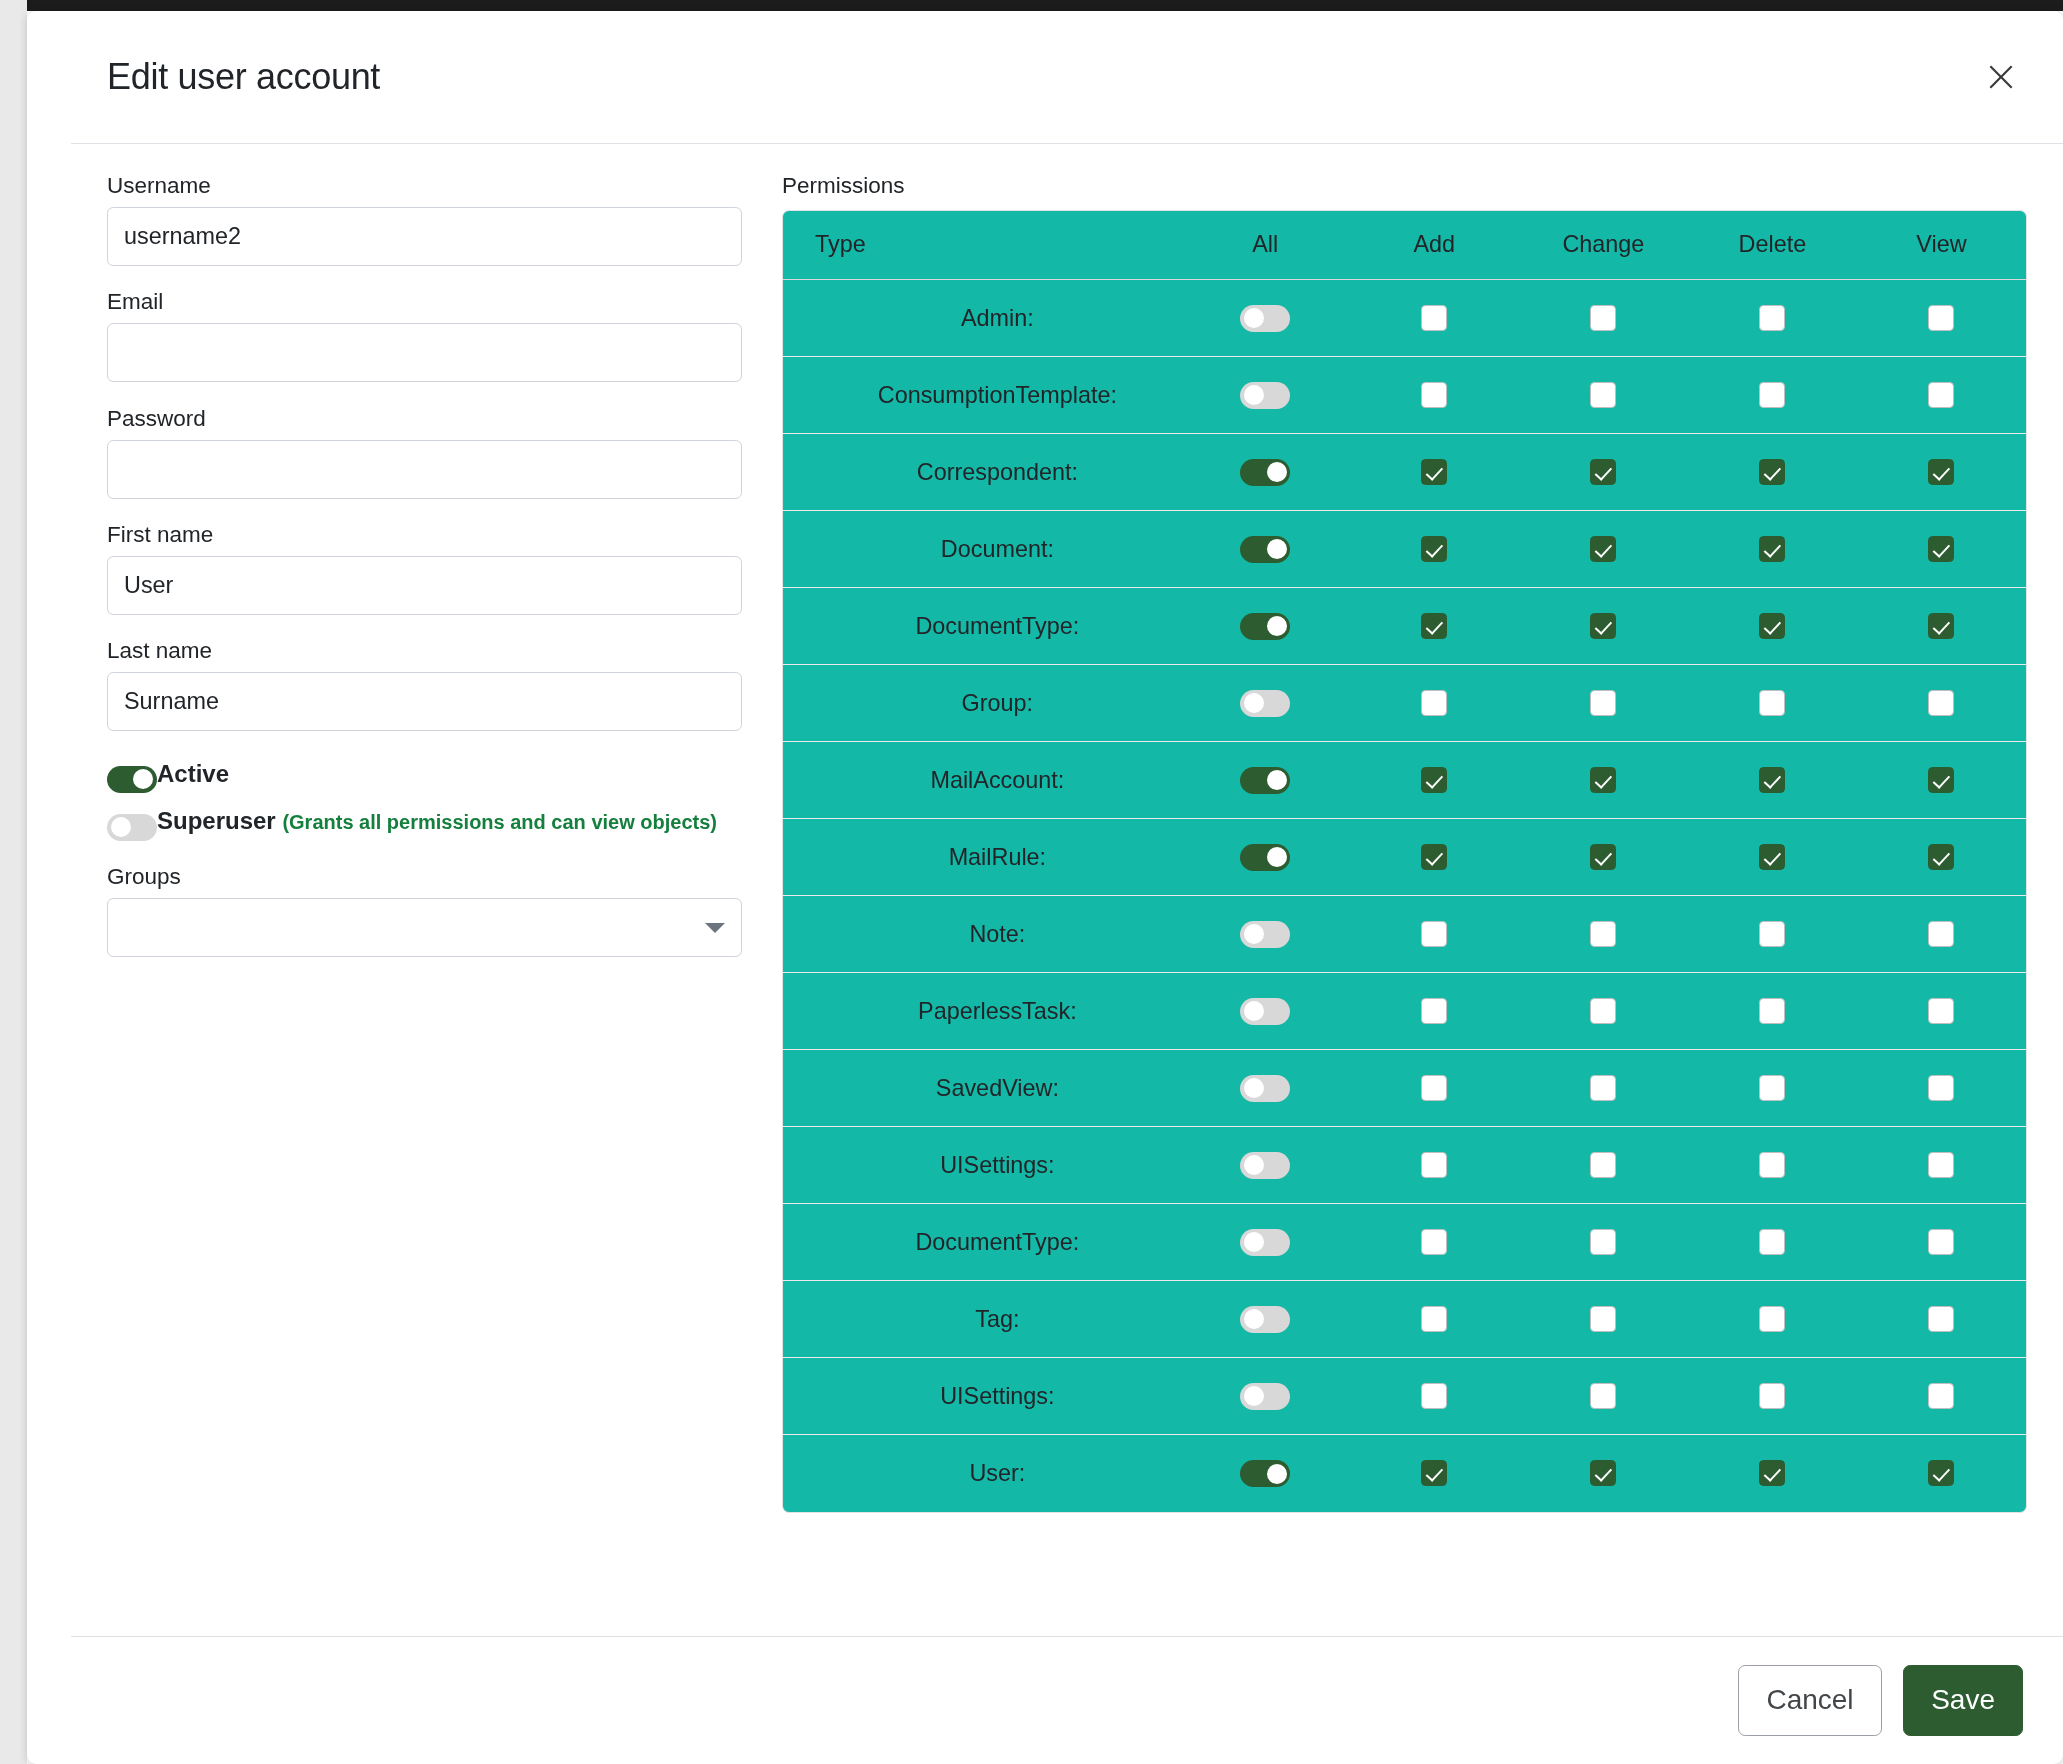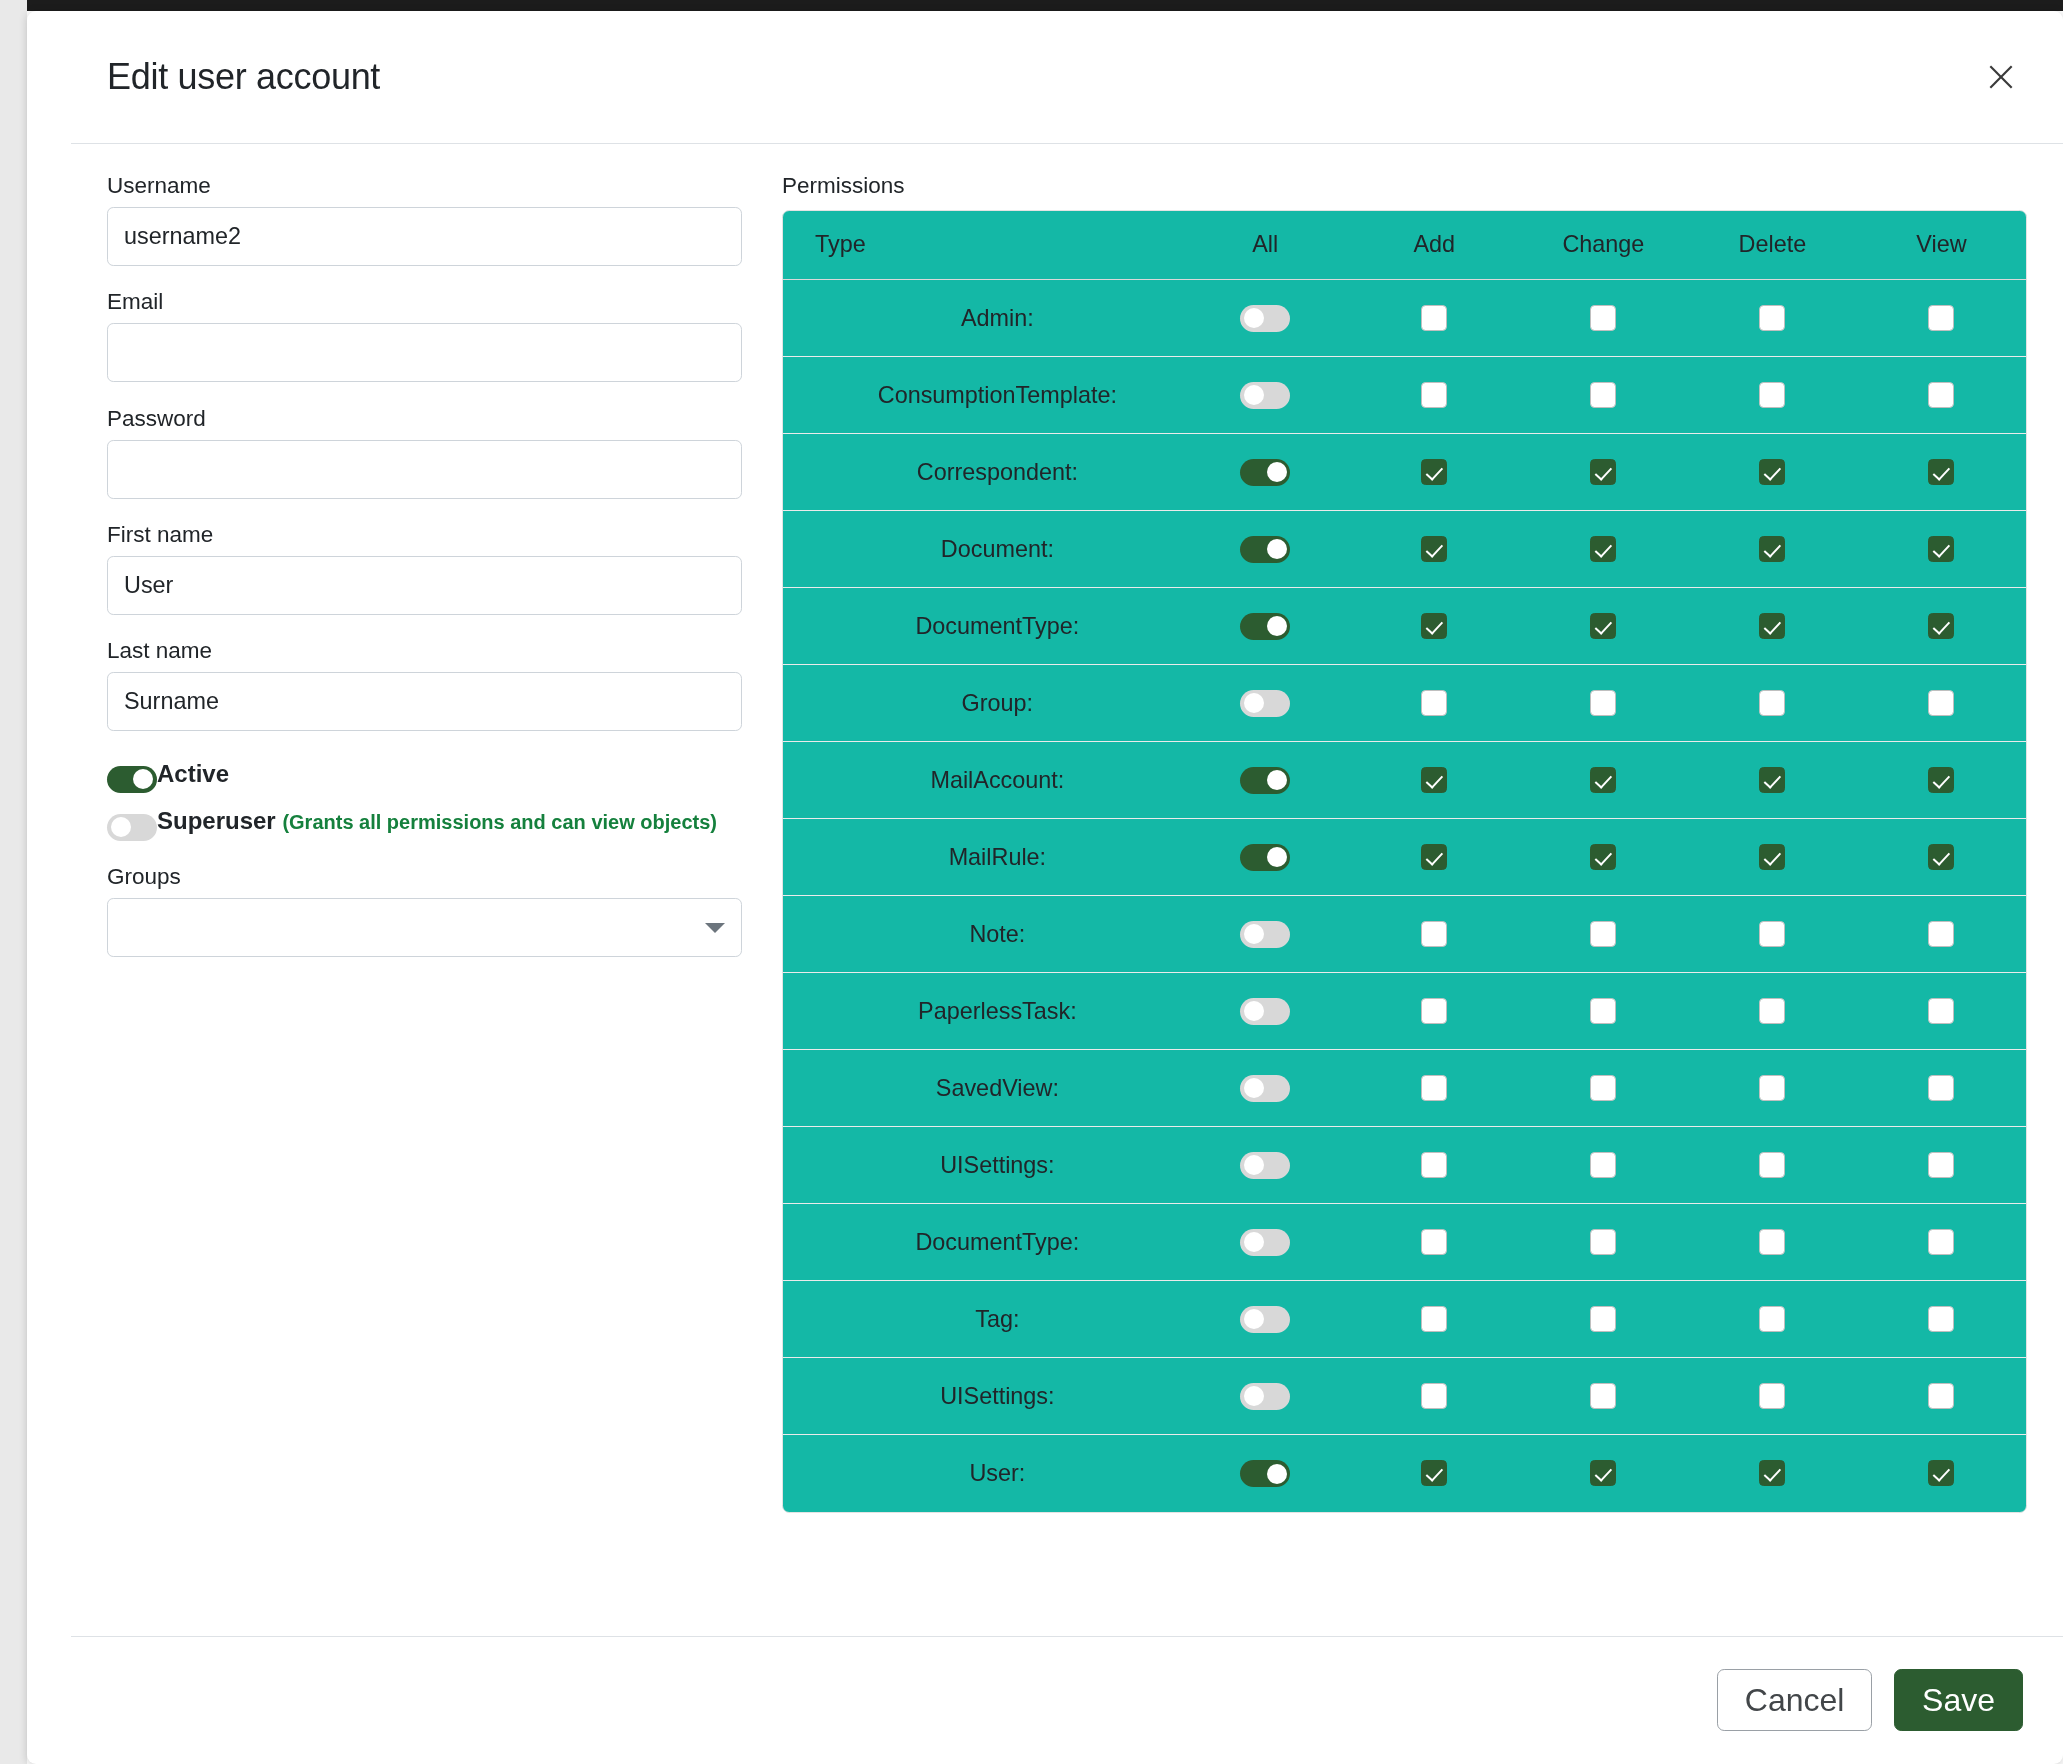--- a/index.html
+++ b/index.html
@@ -267,24 +267,24 @@
     height: 128px;
     border-top: 0.9px solid #dee2e6;
     display: flex;
     align-items: center;
     justify-content: flex-end;
     gap: 21.6px;
     padding: 0 40px;
   }
   .btn {
     font-family: "Liberation Sans", sans-serif;
-    font-size: 32px;
+    font-size: 28px;
     border-radius: 7.2px;
     padding: 0 27px;
-    height: 62px;
+    height: 71px;
     cursor: pointer;
   }
   .btn-cancel {
     background: #fff;
     border: 0.9px solid #9aa0a6;
     color: #424649;
     min-width: 135px;
   }
   .btn-save {
     background: #2c5c30;

